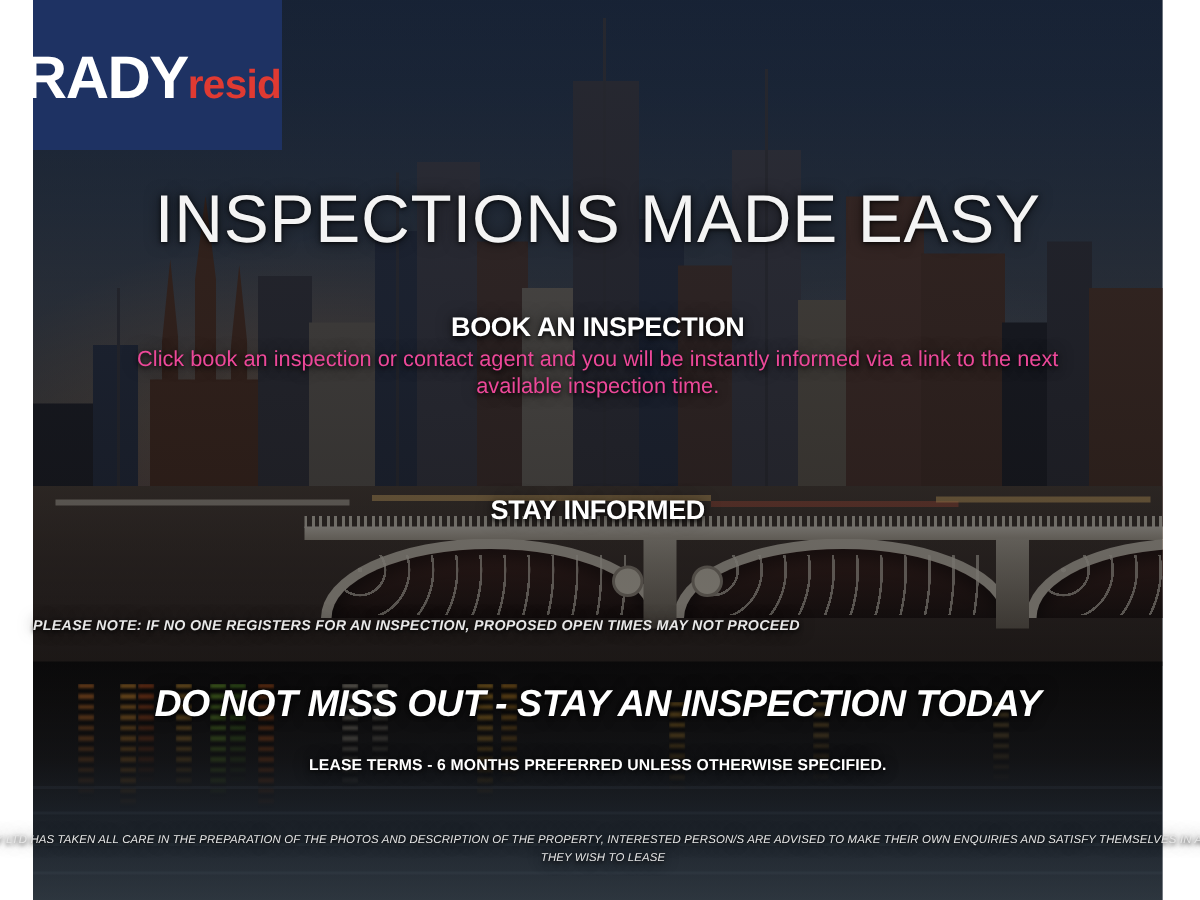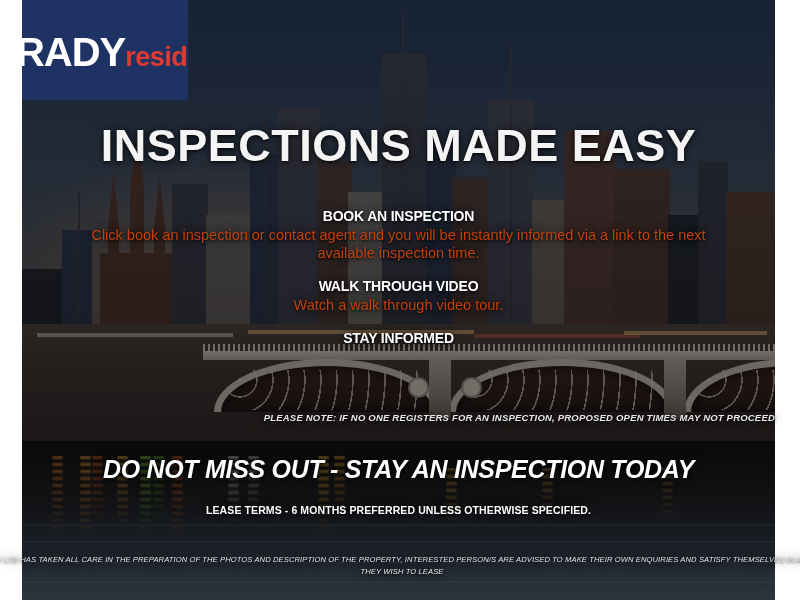--- a/index.html
+++ b/index.html
@@ -147,38 +147,38 @@
     font-family:"Liberation Sans",sans-serif;
   }
 
   
   #overlay{position:absolute;left:22px;top:0;width:753px;height:600px;color:#fff;}
 
   .shadowed{text-shadow:0 1px 3px rgba(0,0,0,.85),0 0 10px rgba(0,0,0,.6);}
 
   #hero-title{
     position:absolute;left:0;right:0;top:120px;text-align:center;
-    font-size:45px;font-weight:700;letter-spacing:.5px;color:#f4f4f4;
+    font-size:45px;font-weight:400;letter-spacing:.5px;color:#f4f4f4;
     font-family:"Liberation Sans",sans-serif;
   }
 
   .sec{position:absolute;left:40px;right:40px;text-align:center;}
   .sec h2{
-    margin:0 0 2px 0;font-size:14px;font-weight:bold;letter-spacing:-.2px;color:#fff;
+    margin:0 0 2px 0;font-size:18px;font-weight:bold;letter-spacing:-.2px;color:#fff;
   }
   .sec p{
-    margin:0;font-size:14.5px;font-weight:400;line-height:18px;color:#c2410c;
+    margin:0;font-size:14.5px;font-weight:400;line-height:18px;color:#ec4899;
   }
 
   #sec-book{top:208px;}
   #sec-walk{top:278px;}
   #sec-stay{top:330px;}
 
   #please-note{
-    position:absolute;left:0;right:0;top:412px;text-align:right;
+    position:absolute;left:0;right:0;top:412px;text-align:left;
     font-style:italic;font-weight:bold;font-size:9.5px;letter-spacing:.2px;color:#e8e8e8;
   }
 
   #cta{
     position:absolute;left:0;right:0;top:455px;text-align:center;
     font-style:italic;font-weight:bold;font-size:25px;letter-spacing:-.3px;color:#fff;
   }
 
   #apply{
     position:absolute;left:0;right:0;top:503px;text-align:center;
@@ -298,24 +298,20 @@
 
   <div id="overlay">
 
     <div id="hero-title" class="shadowed">INSPECTIONS MADE EASY</div>
 
     <div class="sec" id="sec-book">
       <h2 class="shadowed">BOOK AN INSPECTION</h2>
       <p class="shadowed">Click book an inspection or contact agent and you will be instantly informed via a link to the next available inspection time.</p>
     </div>
 
-    <div class="sec" id="sec-walk">
-      <h2 class="shadowed">WALK THROUGH VIDEO</h2>
-      <p class="shadowed">Watch a walk through video tour.</p>
-    </div>
 
     <div class="sec" id="sec-stay">
       <h2 class="shadowed">STAY INFORMED</h2>
     </div>
 
     <div id="please-note" class="shadowed">PLEASE NOTE:  IF NO ONE REGISTERS FOR AN INSPECTION, PROPOSED OPEN TIMES MAY NOT PROCEED</div>
 
     <div id="cta" class="shadowed">DO NOT MISS OUT -  STAY AN INSPECTION TODAY</div>
 
     <div id="apply" class="shadowed">

